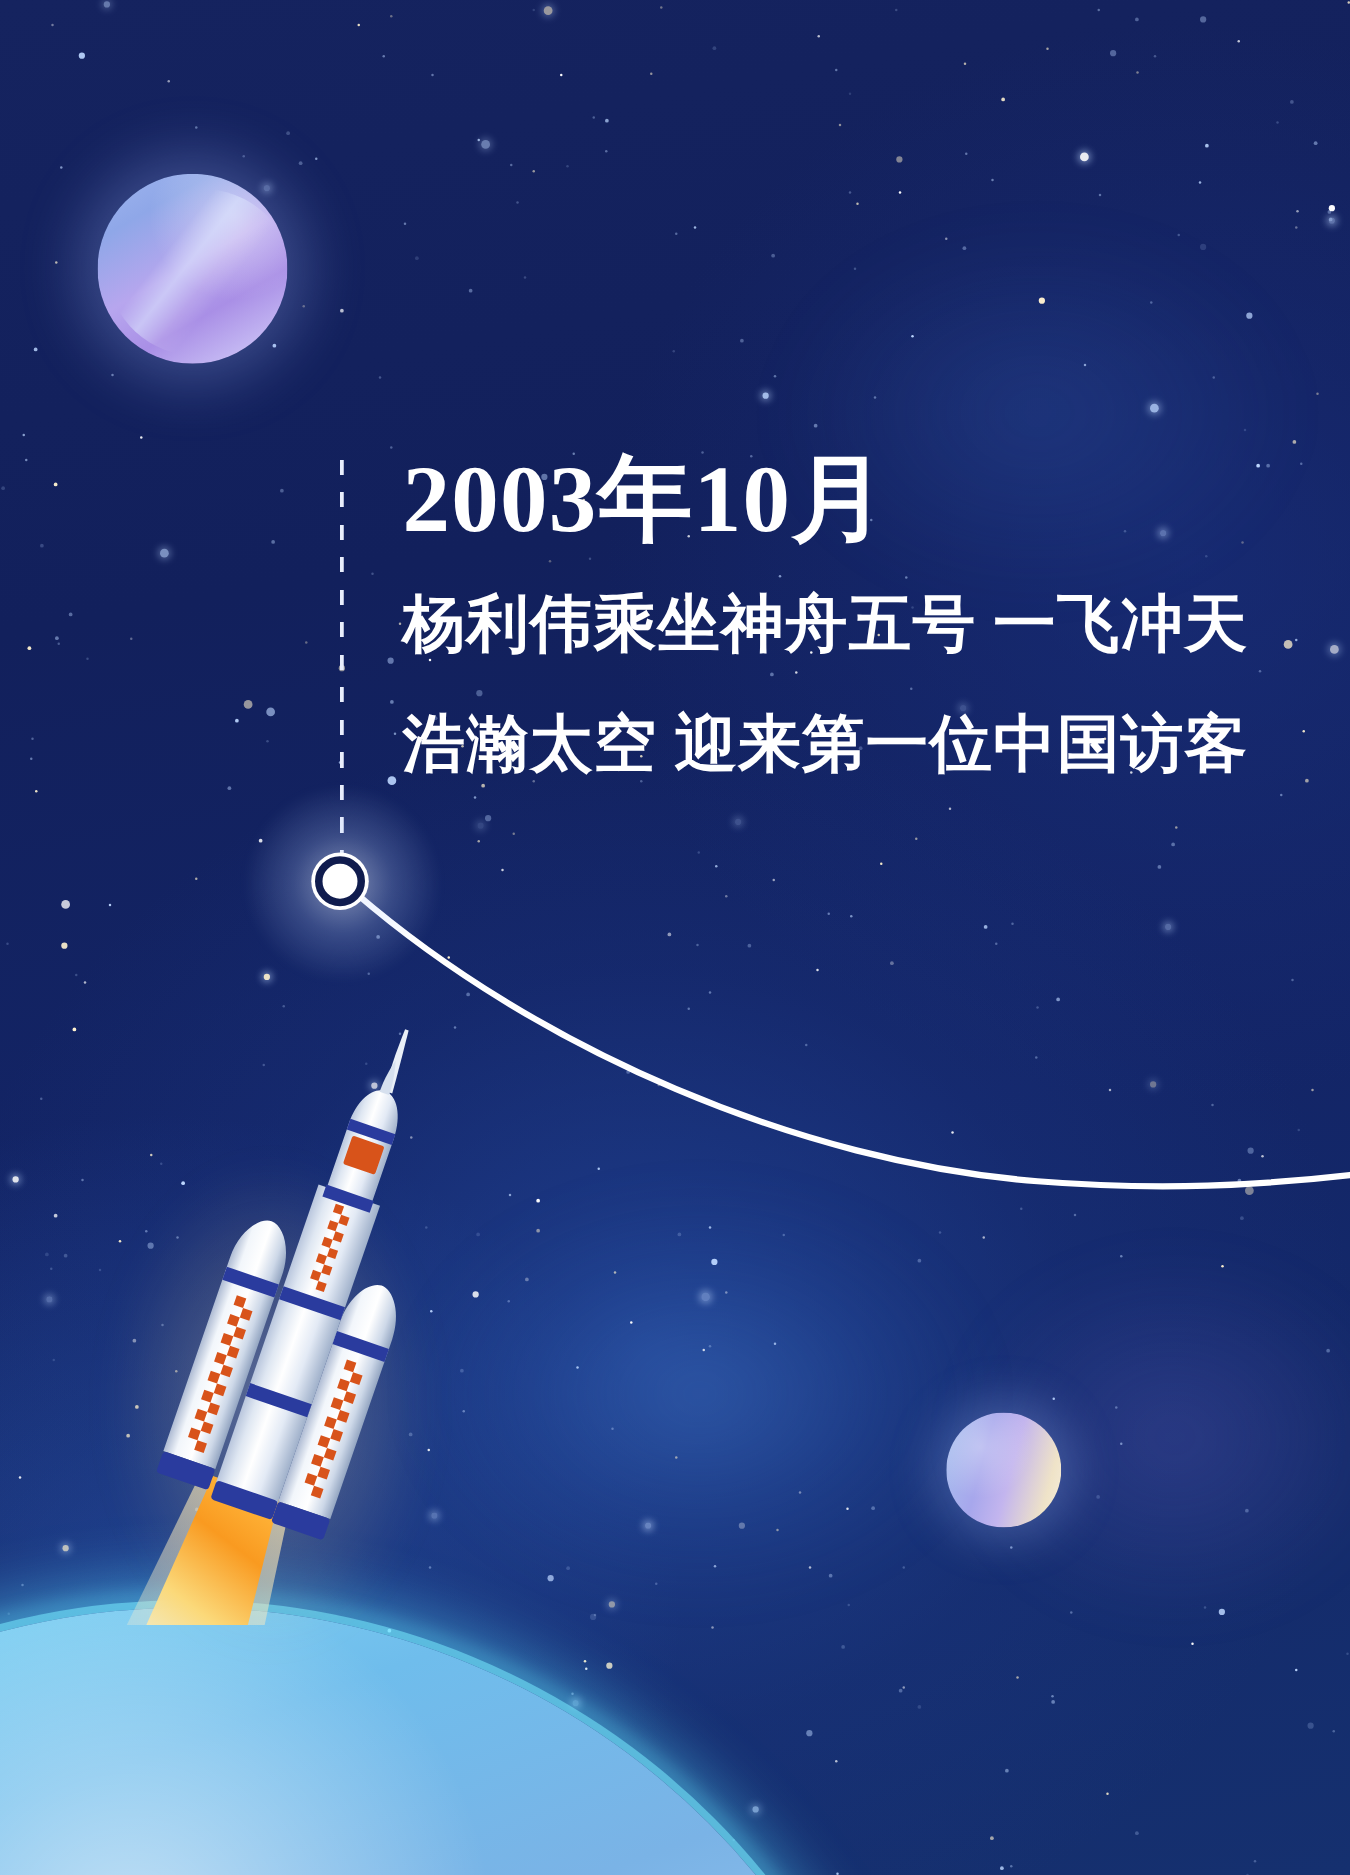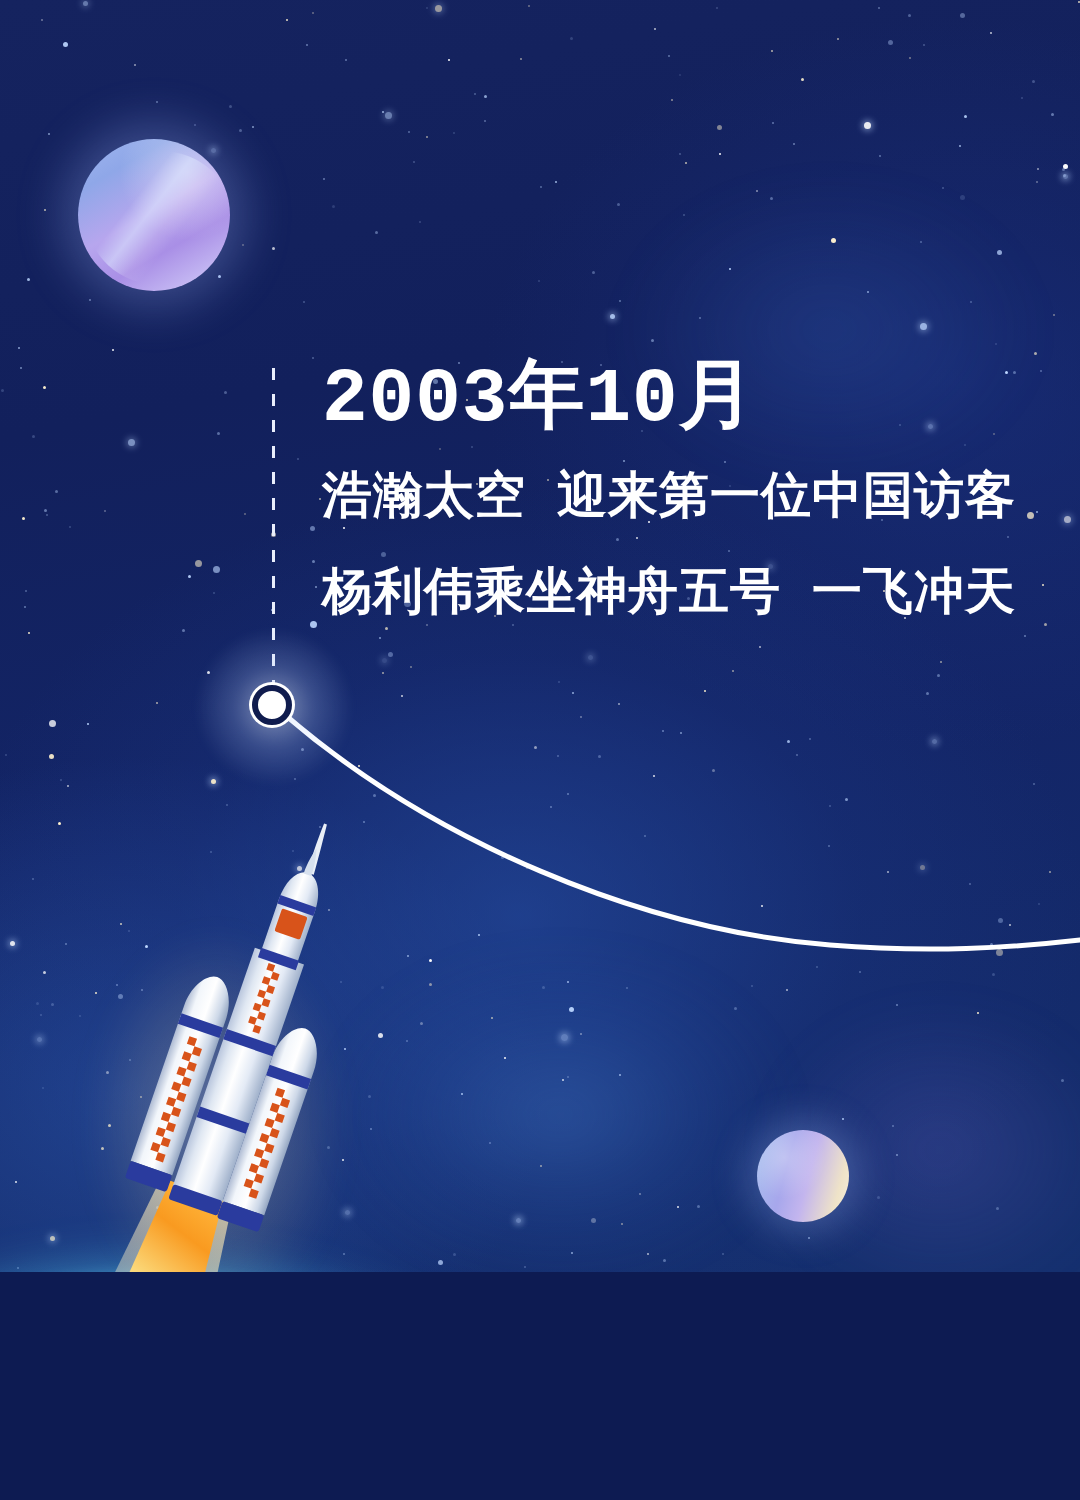--- a/index.html
+++ b/index.html
@@ -3,24 +3,24 @@
 <meta charset="utf-8">
 <style>
   html, body {
     margin: 0;
     padding: 0;
     background: #0d1b52;
   }
   #poster {
     position: relative;
     width: 1080px;
-    height: 1272px;
+    height: 1500px;
     overflow: hidden;
     background: #121f5e;
-    font-family: Liberation Mono, monospace;
+    font-family: Liberation Serif, serif;
   }
 
   
   .sky-base {
     position: absolute;
     inset: 0;
     background:
       radial-gradient(ellipse 70% 45% at 48% 72%, rgba(40,82,170,0.55) 0%, rgba(30,60,140,0.22) 45%, rgba(18,31,94,0) 75%),
       radial-gradient(ellipse 55% 38% at 12% 86%, rgba(48,96,186,0.45) 0%, rgba(22,40,110,0) 70%),
       radial-gradient(ellipse 60% 40% at 88% 30%, rgba(26,48,126,0.6) 0%, rgba(18,31,94,0) 72%),
@@ -718,17 +718,17 @@
         </g>
 
         <path d="M 152 62 C 150 46 150 32 151 10 L 154 10 C 156 34 157 46 158 62 Z" fill="#e9eff7"></path>
         <path d="M 148 64 C 148 52 150 44 152 36 C 154 44 156 52 156 64 Z" fill="#d6e0ee"></path>
       </g>
     </svg>
   </div>
 
   <div class="headline">
     <div class="title-main">2003年10月</div>
+    <div class="title-sub">杨利伟乘坐神舟五号 一飞冲天</div>
     <div class="title-sub">浩瀚太空 迎来第一位中国访客</div>
-    <div class="title-sub">杨利伟乘坐神舟五号 一飞冲天</div>
   </div>
 
 </div>
 
 </body></html>

